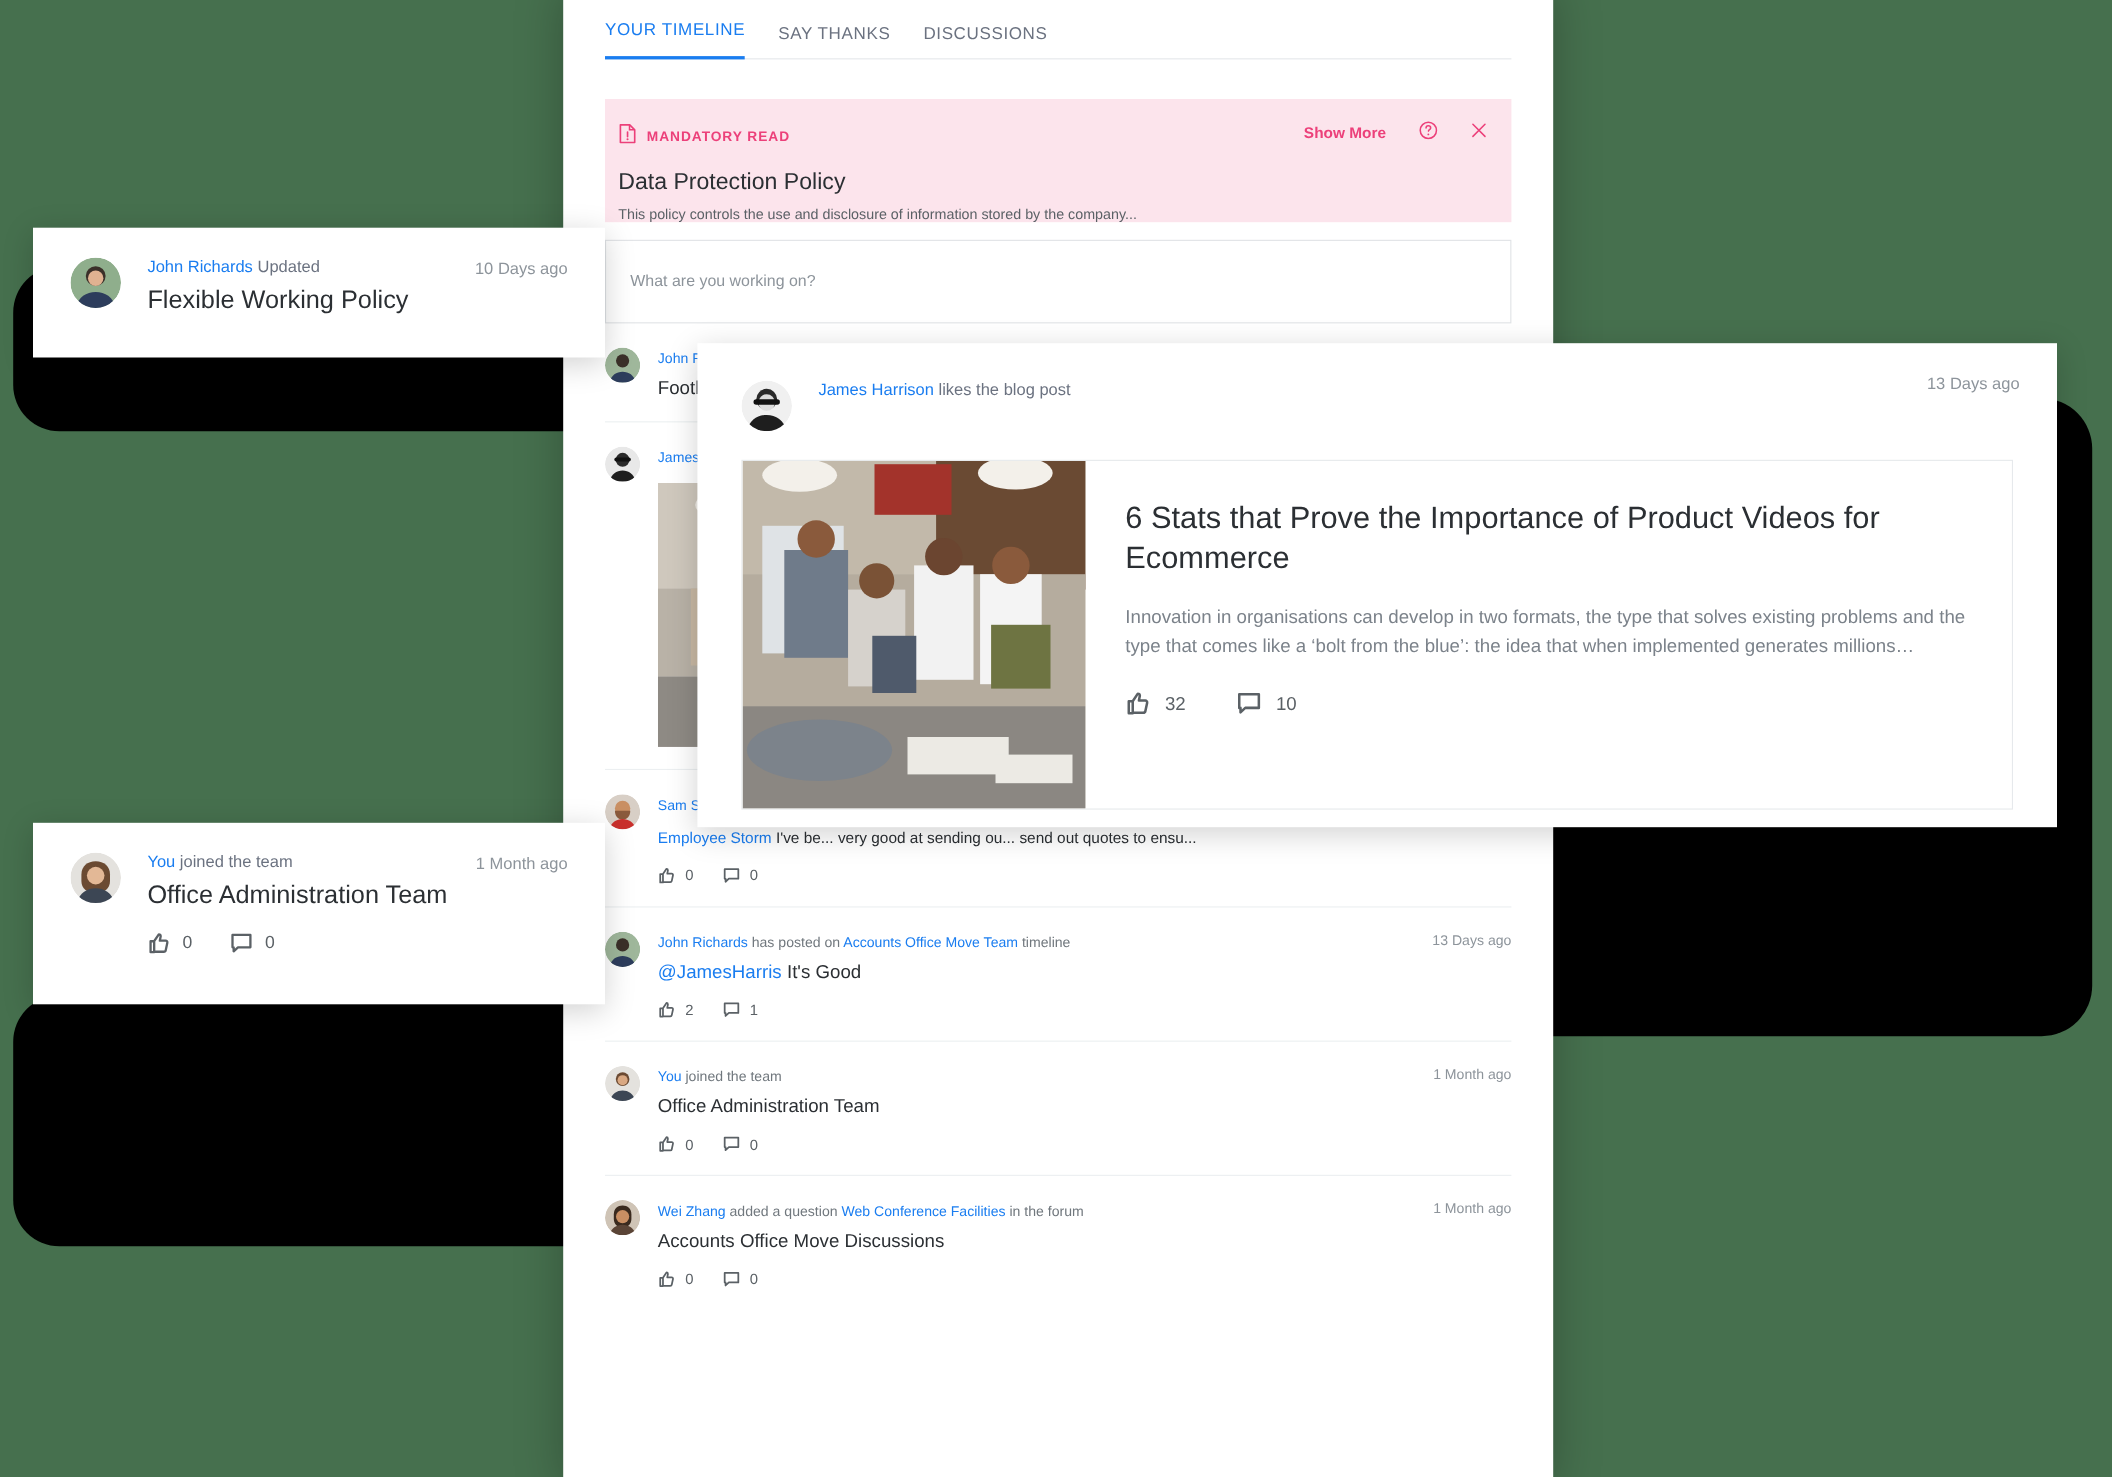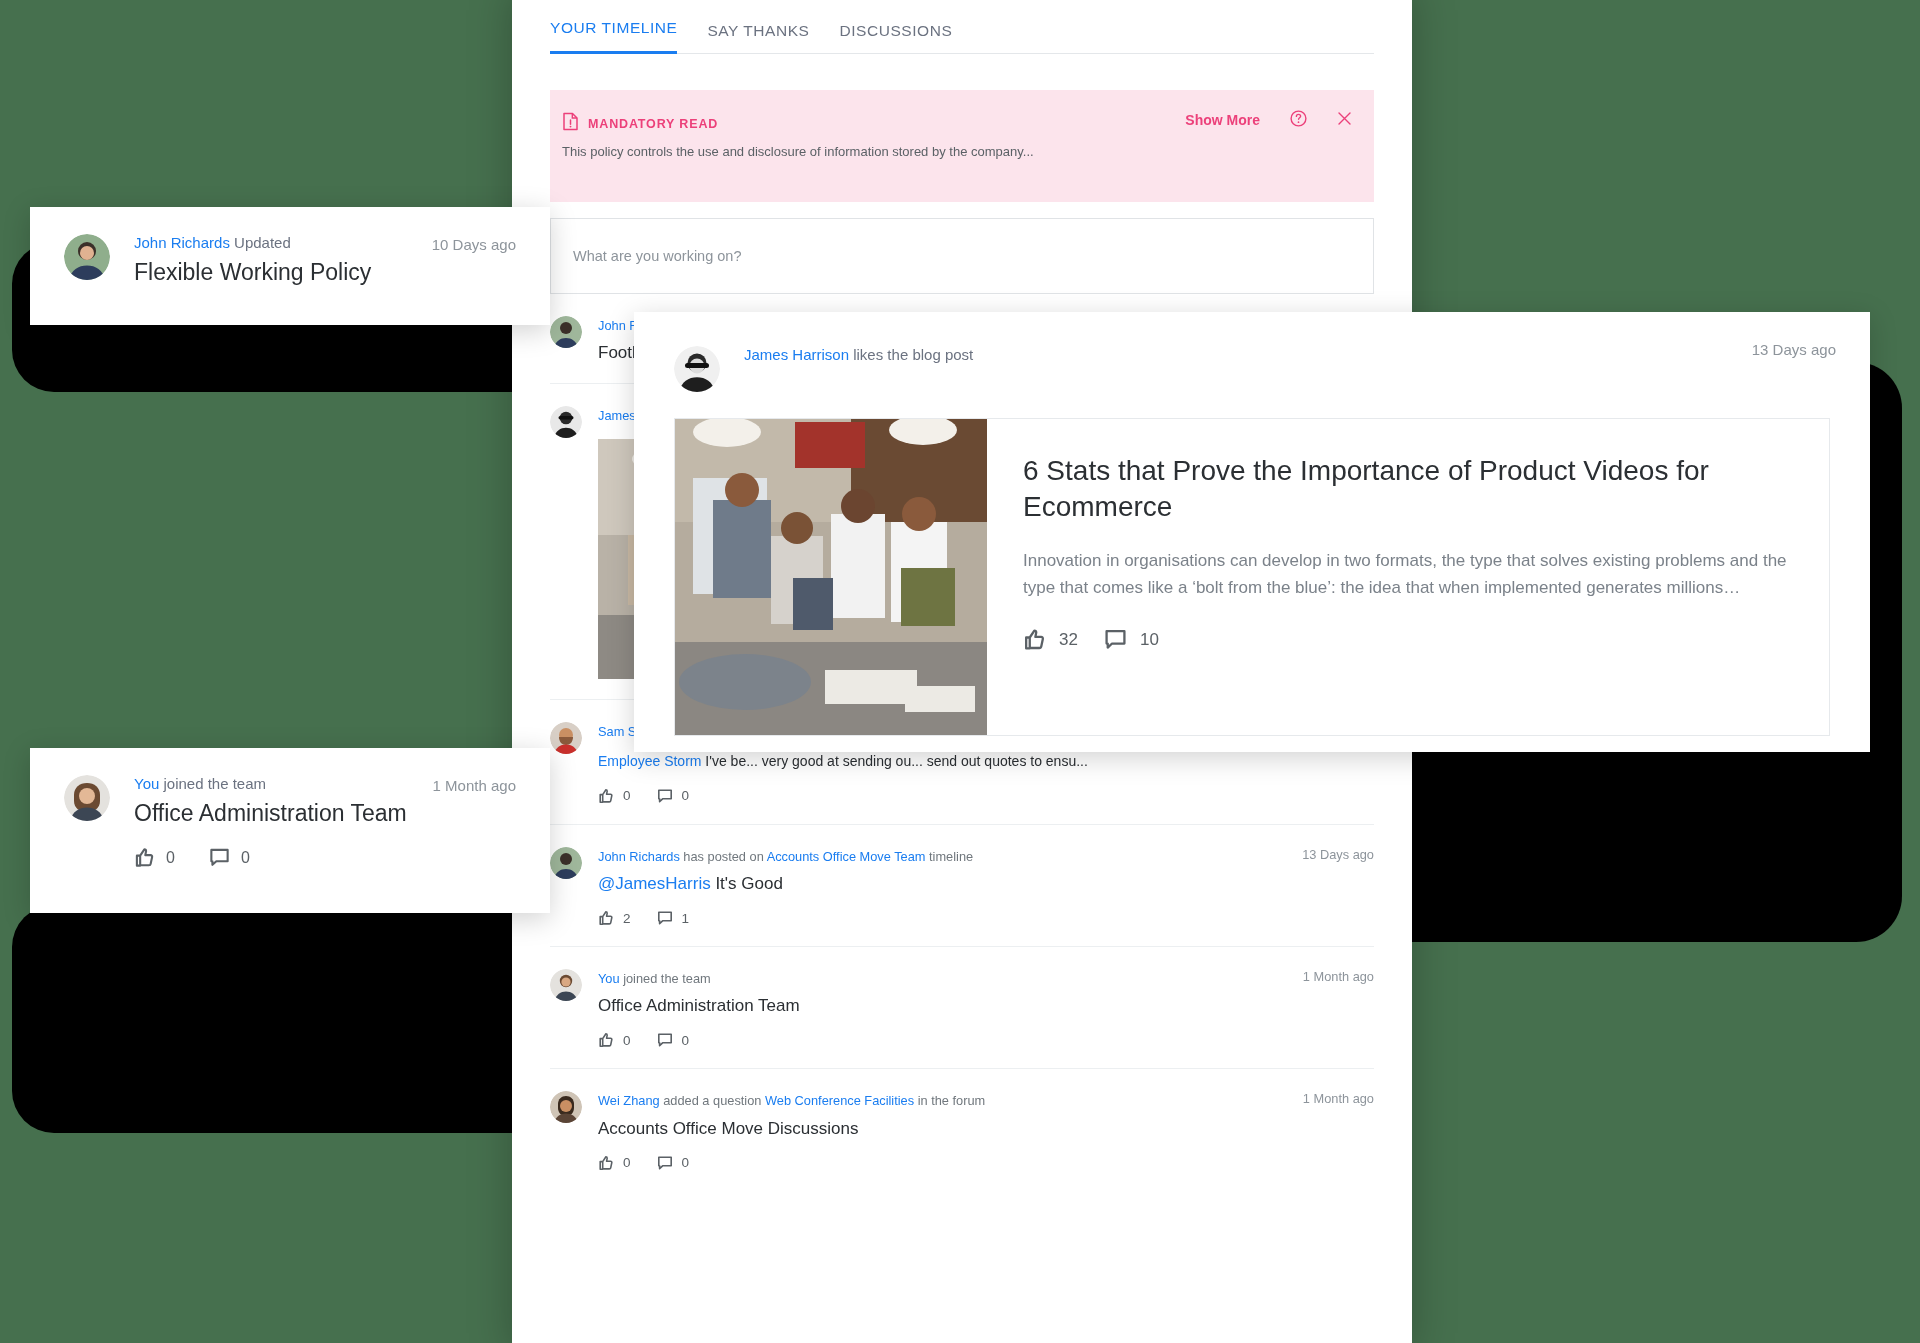--- a/index.html
+++ b/index.html
@@ -109,21 +109,21 @@
   .fc-count { display: flex; align-items: center; gap: 11px; font-size: 16px; color: #5b6166; }
 
   
   #card-blog .fc-pad { padding: 34px 40px; }
   .blog-box { display: flex; border: 1px solid #e6e9ec; margin-top: 26px; height: 318px; }
   .blog-img { width: 312px; flex: 0 0 312px; overflow: hidden; }
   .blog-img svg { width: 100%; height: 100%; display: block; }
   .blog-txt { padding: 34px 38px 0 36px; flex: 1; min-width: 0; }
   .blog-title { font-size: 28px; line-height: 1.28; color: #2b2f33; font-weight: 400; }
   .blog-excerpt { font-size: 17px; line-height: 1.63; color: #7b828a; margin-top: 22px; }
-  .blog-counts { display: flex; align-items: flex-start; gap: 26px; margin-top: 26px; }
+  .blog-counts { display: flex; align-items: flex-start; gap: 46px; margin-top: 26px; }
   .blog-count { display: flex; align-items: center; gap: 13px; font-size: 17px; color: #5b6166; }
 
   .ico { stroke: #5b6166; fill: none; stroke-width: 1.6; stroke-linecap: round; stroke-linejoin: round; }
 </style>
 </head>
 <body>
 
 <div class="stage">
 
   <div class="bezel" id="bezel-top-left"></div>
@@ -158,20 +158,21 @@
             <path d="M6.4 6.4c0-1.2 1-2 2.1-2s2.1.8 2.1 1.9c0 1.5-2 1.5-2 2.9" fill="none" stroke="#ec407a" stroke-width="1.4" stroke-linecap="round"></path>
             <circle cx="8.5" cy="12.2" r=".85" fill="#ec407a"></circle>
           </svg>
         </span>
         <span>
           <svg width="15" height="15" viewBox="0 0 15 15">
             <path d="M2 2l11 11M13 2L2 13" stroke="#ec407a" stroke-width="1.4" stroke-linecap="round"></path>
           </svg>
         </span>
       </div>
+      <div class="mand-title">Data Protection Policy</div>
       <div class="mand-sub">This policy controls the use and disclosure of information stored by the company...</div>
     </div>
 
     <div id="composer">
       <span>What are you working on?</span>
     </div>
 
     <div class="tl-item">
       <div class="ts">10 Days ago</div>
       <div class="tl-head">

